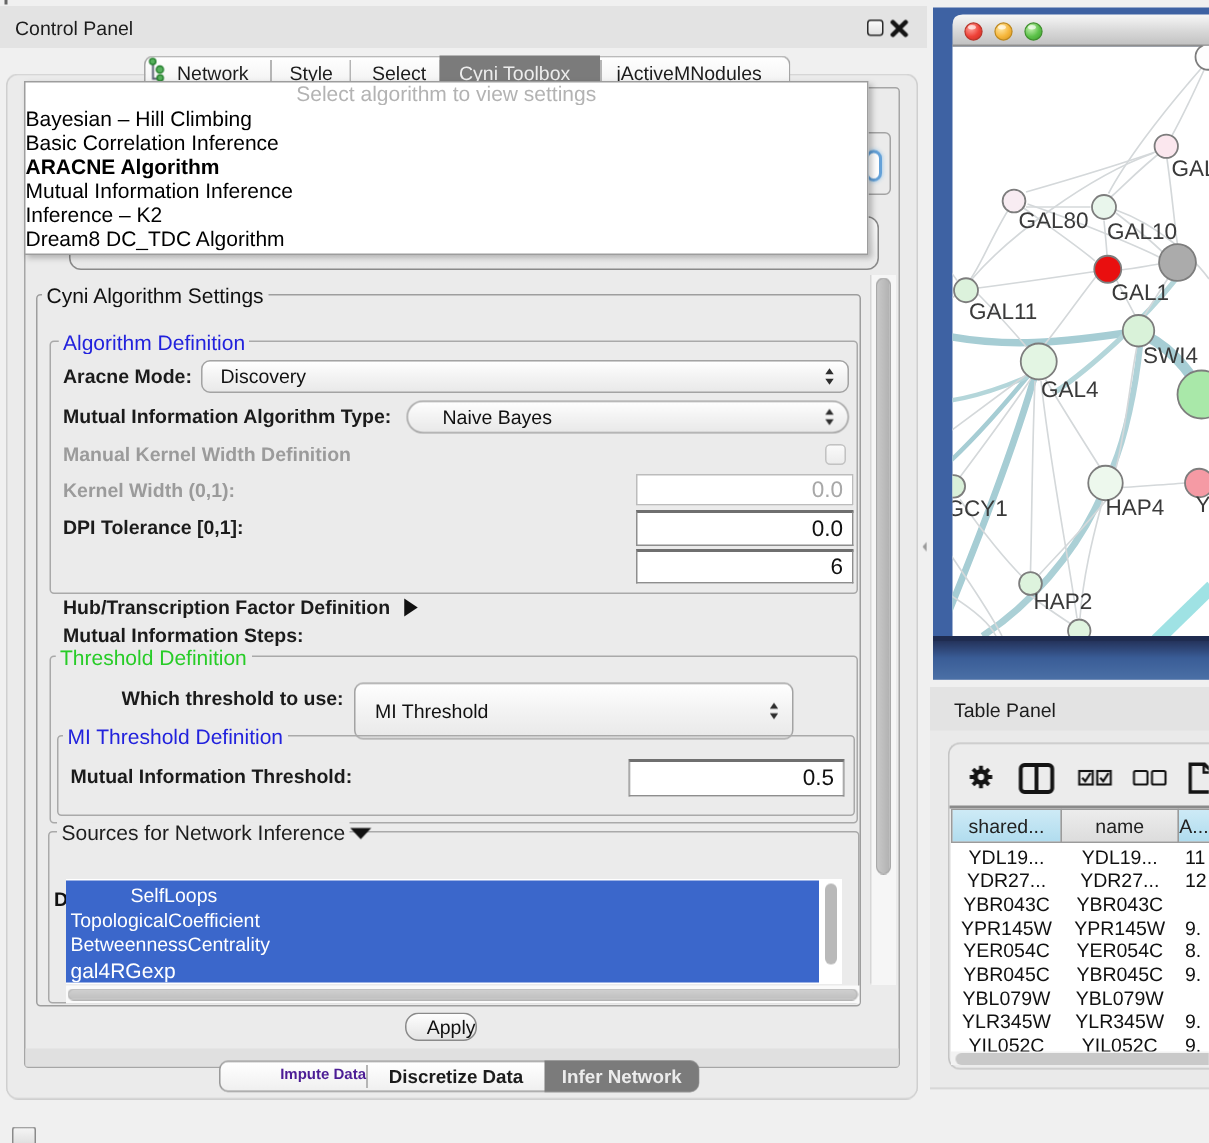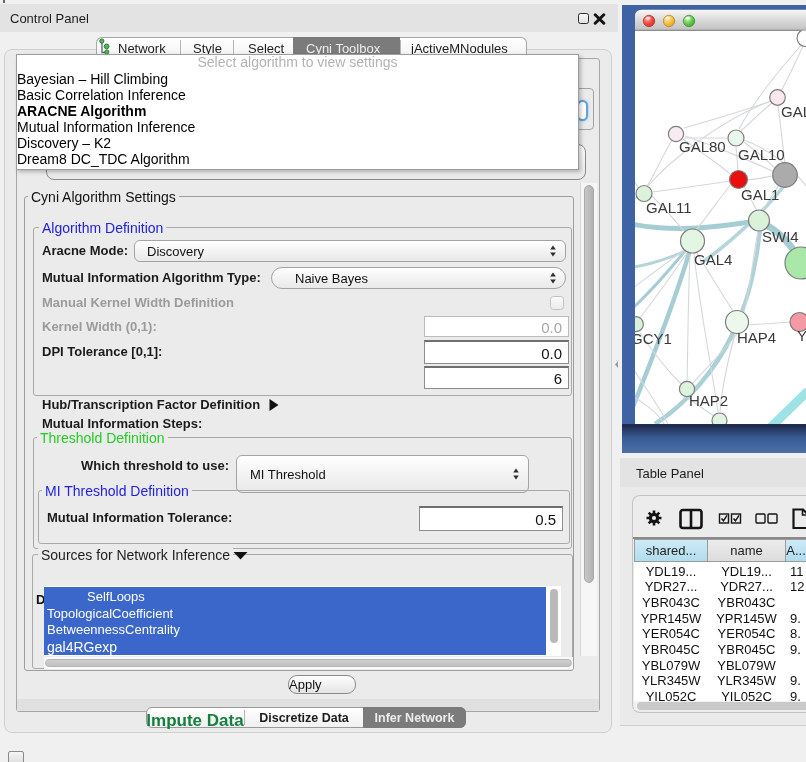--- a/index.html
+++ b/index.html
@@ -96,55 +96,55 @@
 <div class="abs lbl" style="left:81px;top:458px;">Which threshold to use:</div>
 <div class="combo" style="left:236px;top:455px;width:293px;height:38px;">
     <span class="ct" style="left:13px;">MI Threshold</span>
     <svg class="arr" viewBox="0 0 8 12">
       <path d="M4 0.5 L6.8 4.5 L1.2 4.5 Z" fill="#2e2e2e"></path>
       <path d="M4 11.5 L6.8 7.5 L1.2 7.5 Z" fill="#2e2e2e"></path>
     </svg>
   </div>
 <div class="fs" style="left:38px;top:490px;width:532px;height:54px;"></div>
 <div class="fslab" style="left:42px;top:483px;color:#2222dd;">MI Threshold Definition</div>
-<div class="abs lbl" style="left:47px;top:510px;">Mutual Information Tolerance:</div>
+<div class="abs lbl" style="left:47px;top:510px;">Mutual Information Threshold:</div>
 <div class="inp" style="left:419px;top:506px;width:144px;height:25px;border:1px solid #8e8e8e;border-top:2px solid #6f6f6f;">
     <span>0.5</span>
   </div>
 <div class="fs" style="left:32px;top:554px;width:541px;height:115px;"></div>
 <div class="fslab" style="left:38px;top:547px;color:#1e1e1e;">Sources for Network Inference</div>
 <svg class="abs" style="left:233px;top:551px;" width="15" height="9" viewBox="0 0 15 9">
     <path d="M0.5 1 L14.5 1 L7.5 8.5 Z" fill="#111"></path>
   </svg>
 <div class="abs lbl" style="left:36px;top:592px;color:#111;">Data Attributes</div>
 <div class="abs" style="left:44px;top:586px;width:517px;height:70px;background:#fff;"></div>
 <div class="abs" style="left:44px;top:587px;width:502px;height:68px;background:#3b67cb;"></div>
 <div class="abs" style="left:47px;top:589px;font-size:13px;color:#fff;margin-left:40px;">SelfLoops</div>
 <div class="abs" style="left:47px;top:606px;font-size:13px;color:#fff;">TopologicalCoefficient</div>
 <div class="abs" style="left:47px;top:622px;font-size:13px;color:#fff;">BetweennessCentrality</div>
 <div class="abs" style="left:47px;top:639px;font-size:14px;color:#fff;">gal4RGexp</div>
 <div class="abs" style="left:550px;top:589px;width:8px;height:54px;border-radius:4px;background:#b9b9b9;"></div>
 <div class="abs" style="left:44px;top:657px;width:529px;height:12px;background:#fafafa;"></div>
 <div class="abs" style="left:45px;top:659px;width:527px;height:8px;border-radius:4px;background:linear-gradient(#cfcfcf,#c0c0c0);border:1px solid #b5b5b5;box-sizing:border-box;"></div>
-<div class="abs" style="left:288px;top:675px;width:68px;height:19px;border:1px solid #8a8a8a;border-radius:9px;background:linear-gradient(#fefefe,#e4e4e4);box-sizing:border-box;text-align:left;font-size:13px;color:#111;line-height:17px;">Apply</div>
+<div class="abs" style="left:270px;top:675px;width:48px;height:19px;border:1px solid #8a8a8a;border-radius:9px;background:linear-gradient(#fefefe,#e4e4e4);box-sizing:border-box;text-align:right;font-size:13px;color:#111;line-height:17px;">Apply</div>
 <div class="abs" style="left:146px;top:707px;width:320px;height:21px;background:linear-gradient(#ffffff,#f0f0f0);border:1px solid #999;border-radius:6px;box-sizing:border-box;"></div>
 <div class="abs" style="left:363px;top:707px;width:103px;height:21px;background:#7b7b7b;border-radius:0 6px 6px 0;"></div>
 <div class="abs" style="left:244px;top:710px;width:1px;height:15px;background:#b5b5b5;"></div>
-<div class="abs" style="left:146px;top:711px;width:98px;text-align:center;font-size:17px;font-weight:bold;color:#15803d;">Impute Data</div>
+<div class="abs" style="left:146px;top:711px;width:98px;text-align:right;font-size:10px;font-weight:bold;color:#4c1d95;">Impute Data</div>
 <div class="abs" style="left:245px;top:711px;width:118px;text-align:center;font-size:12.5px;font-weight:bold;color:#1c1c1c;">Discretize Data</div>
 <div class="abs" style="left:363px;top:711px;width:103px;text-align:center;font-size:12.5px;font-weight:bold;color:#ececec;">Infer Network</div>
 <div class="abs" style="left:8px;top:751px;width:16px;height:14px;border:1px solid #8a8a8a;background:linear-gradient(#f5f5f5,#ddd);box-sizing:border-box;border-radius:2px;"></div>
 <div class="abs" style="left:615px;top:361px;width:3px;height:7px;background:#9a9a9a;clip-path:polygon(100% 0,0 50%,100% 100%);"></div>
 <div class="abs" style="left:16px;top:54px;width:563px;height:116px;background:#fff;border:1px solid #9d9d9d;box-sizing:border-box;box-shadow:2px 2px 4px rgba(0,0,0,0.25);"></div>
 <div class="abs" style="left:16px;top:53.5px;width:563px;text-align:center;font-size:14px;color:#b3b3b3;">Select algorithm to view settings</div>
 <div class="abs" style="left:17px;top:70.5px;font-size:14px;font-weight:normal;color:#000;">Bayesian – Hill Climbing</div>
 <div class="abs" style="left:17px;top:86.5px;font-size:14px;font-weight:normal;color:#000;">Basic Correlation Inference</div>
 <div class="abs" style="left:17px;top:102.5px;font-size:14px;font-weight:bold;color:#000;">ARACNE Algorithm</div>
 <div class="abs" style="left:17px;top:118.5px;font-size:14px;font-weight:normal;color:#000;">Mutual Information Inference</div>
-<div class="abs" style="left:17px;top:134.5px;font-size:14px;font-weight:normal;color:#000;">Discovery – K2</div>
+<div class="abs" style="left:17px;top:134.5px;font-size:14px;font-weight:normal;color:#000;">Inference – K2</div>
 <div class="abs" style="left:17px;top:150.5px;font-size:14px;font-weight:normal;color:#000;text-align:center;">Dream8 DC_TDC Algorithm</div>
 <div class="abs" style="left:622px;top:5px;width:184px;height:448px;background:#3e62a3;"></div>
 <div class="abs" style="left:622px;top:427px;width:184px;height:26px;background:linear-gradient(#24325a,#3a5d97 45%,#4b70a6);"></div>
 <div class="abs" style="left:622px;top:424px;width:184px;height:3.2px;background:#1f2c50;"></div>
 <div class="abs" style="left:635px;top:30.5px;width:171px;height:393.5px;background:#fff;"></div>
 <svg class="abs" style="left:622px;top:0;" width="184" height="458" viewBox="622 0 184 458">
     <defs>
       <clipPath id="cv">
         <rect x="635" y="30.5" width="171" height="393.5"></rect>
       </clipPath>

